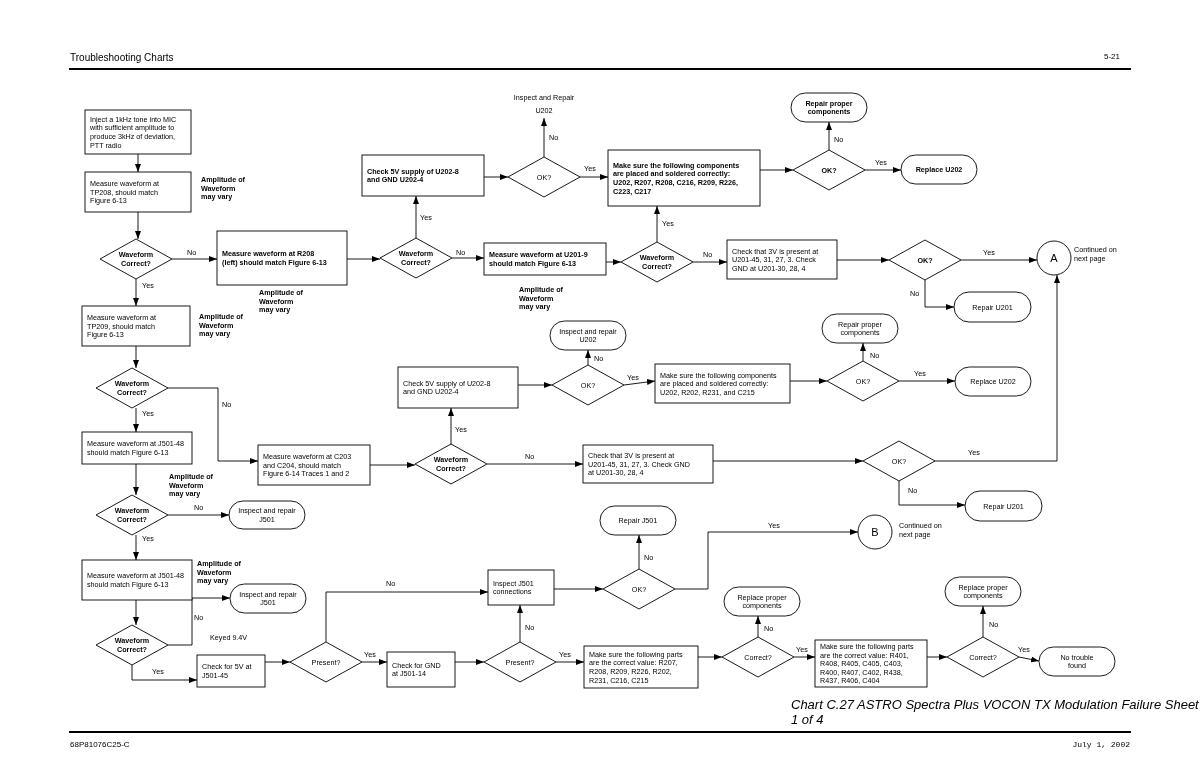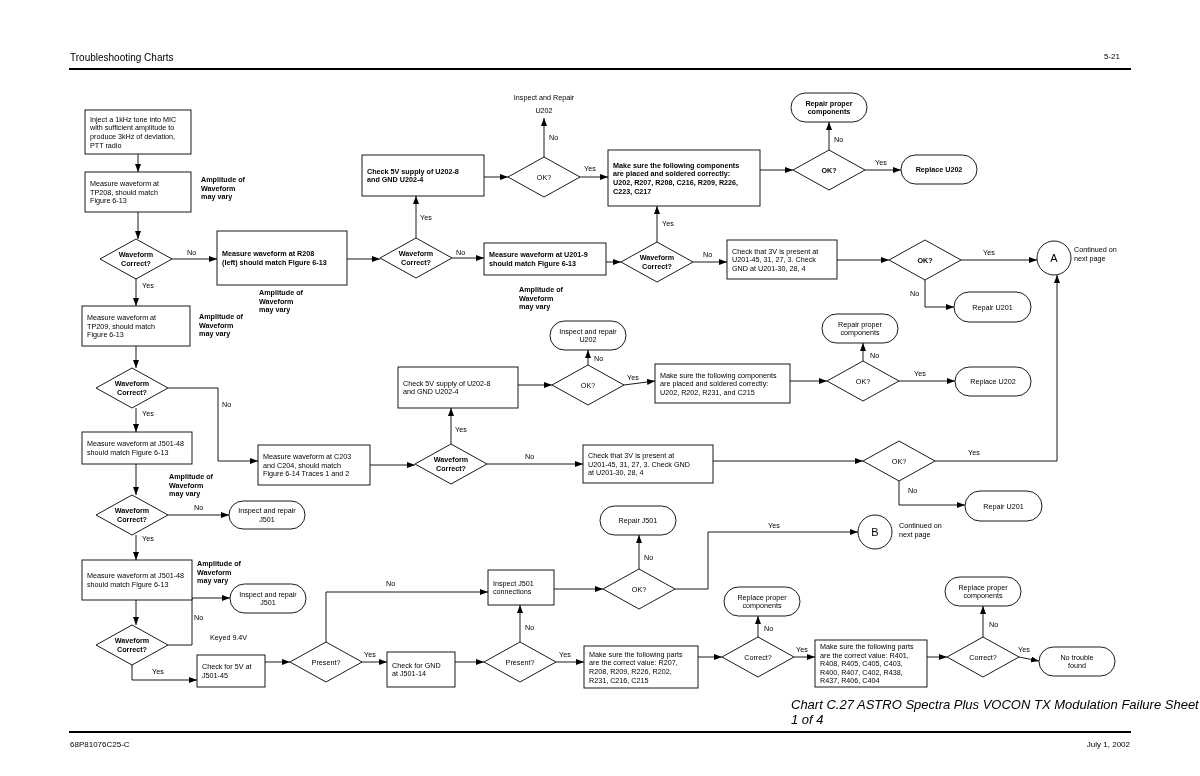--- a/index.html
+++ b/index.html
@@ -1,21 +1,21 @@
 <!DOCTYPE html>
 <html><head>
 <meta charset="utf-8">
 <style>
   html, body { margin:0; padding:0; background:#fff; }
   body { width:1200px; height:776px; position:relative; overflow:hidden; font-family:"Liberation Sans", sans-serif; color:#000; }
   .hdr-left { position:absolute; left:70px; top:52px; font-size:10px; }
   .hdr-right { position:absolute; right:80px; top:52px; font-size:8px; }
   .rule { position:absolute; left:69px; width:1062px; height:2px; background:#000; }
   .ftr-left { position:absolute; left:70px; top:740px; font-size:8px; }
-  .ftr-right { position:absolute; right:70px; top:740px; font-size:8px; }
+  .ftr-right { position:absolute; right:70px; top:740px; font-size:8px;font-family:Liberation Mono, monospace; }
   .caption { position:absolute; left:791px; top:697px; font-size:13px; font-style:italic; }
   svg#chart { position:absolute; left:0; top:0; }
   svg text { font-family:"Liberation Sans", sans-serif; font-size:7.2px; fill:#000; }
   svg text.b { font-weight:bold; }
   .shape { fill:#fff; stroke:#000; stroke-width:0.9; }
   .line { fill:none; stroke:#000; stroke-width:0.9; }
 </style>
 </head>
 <body>
 

